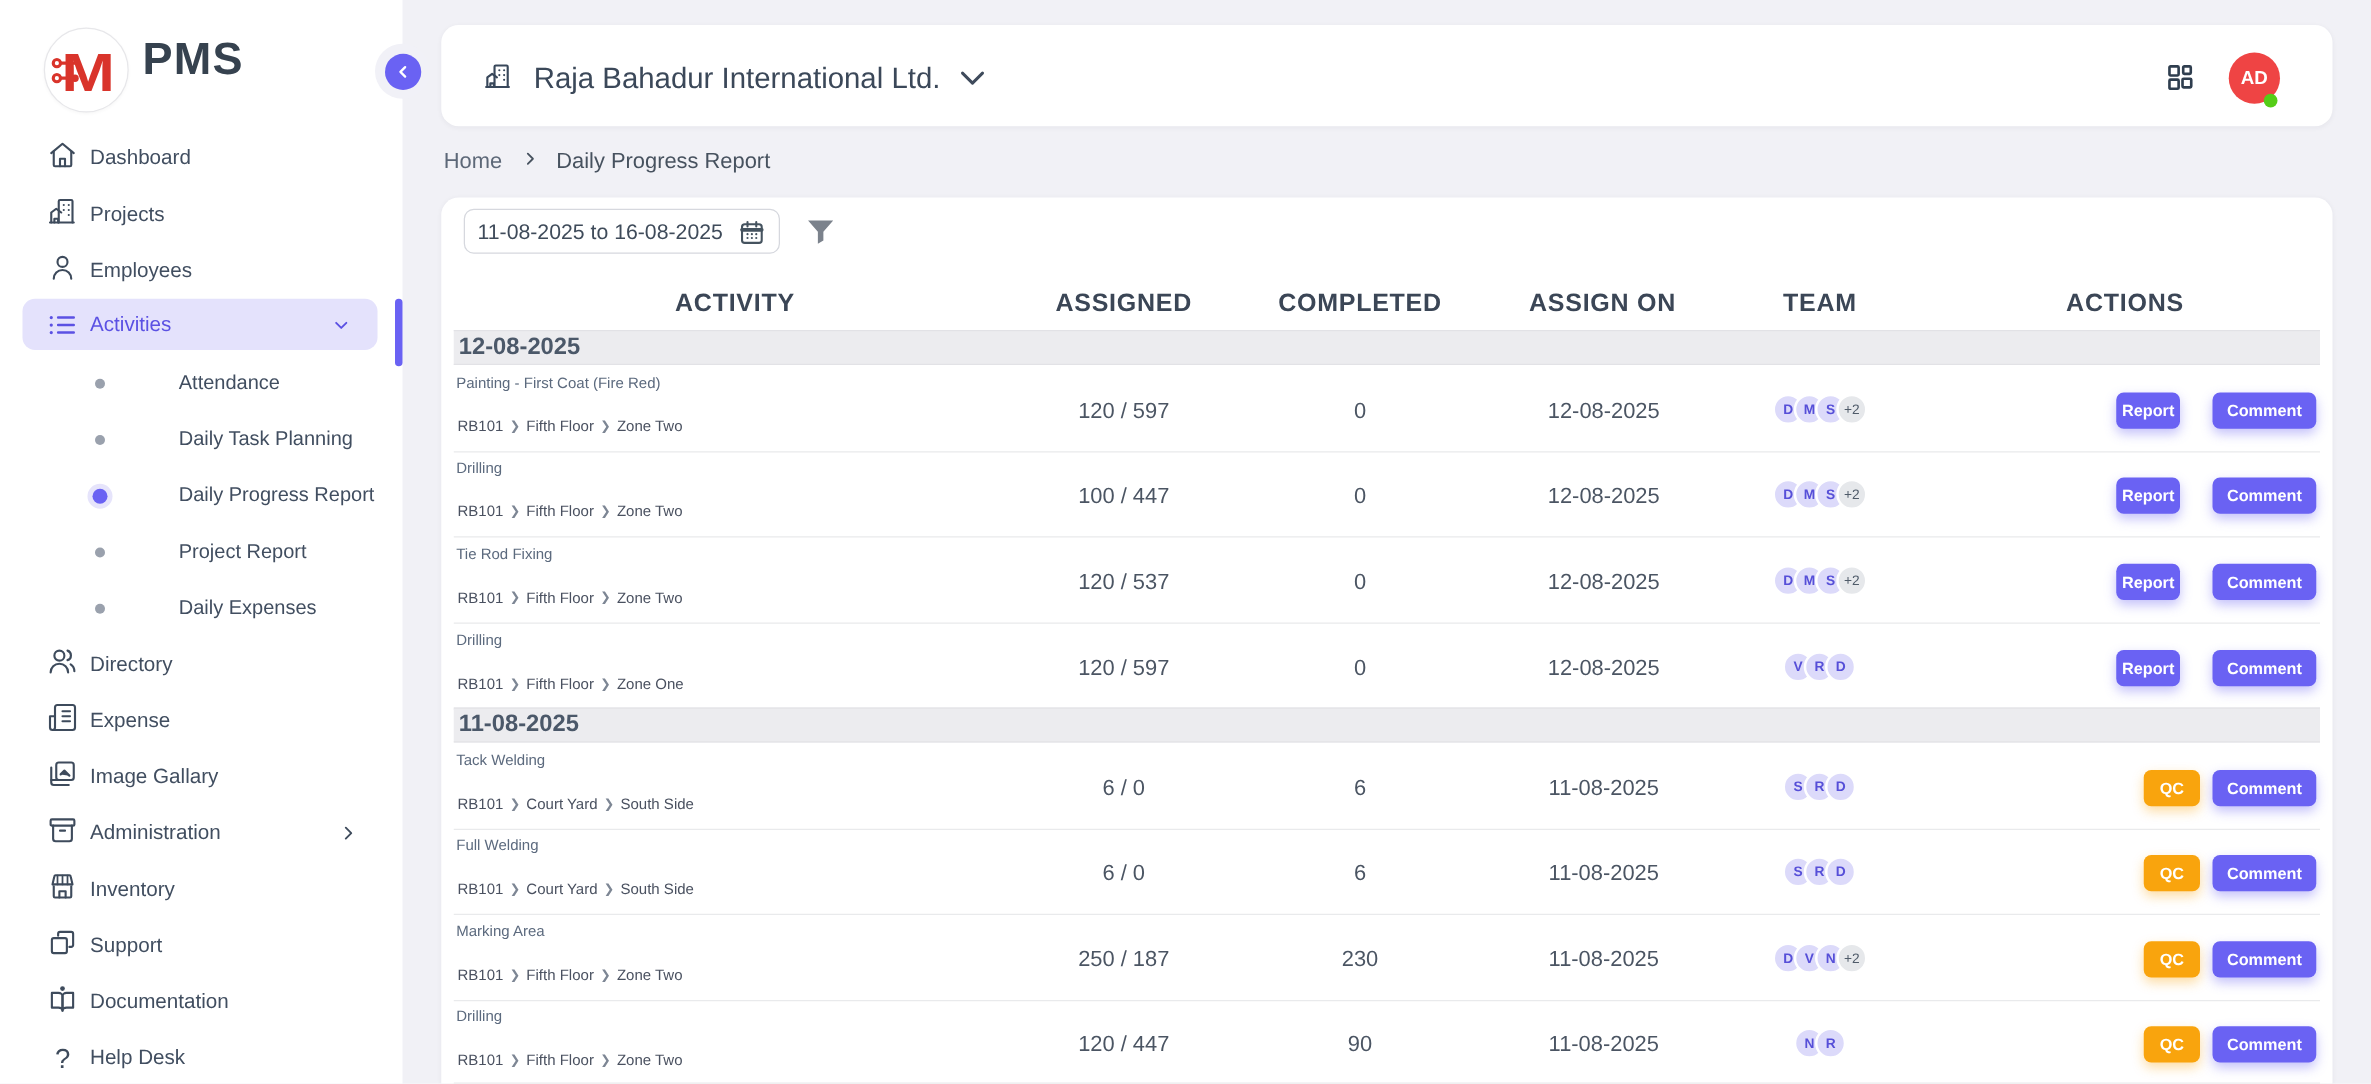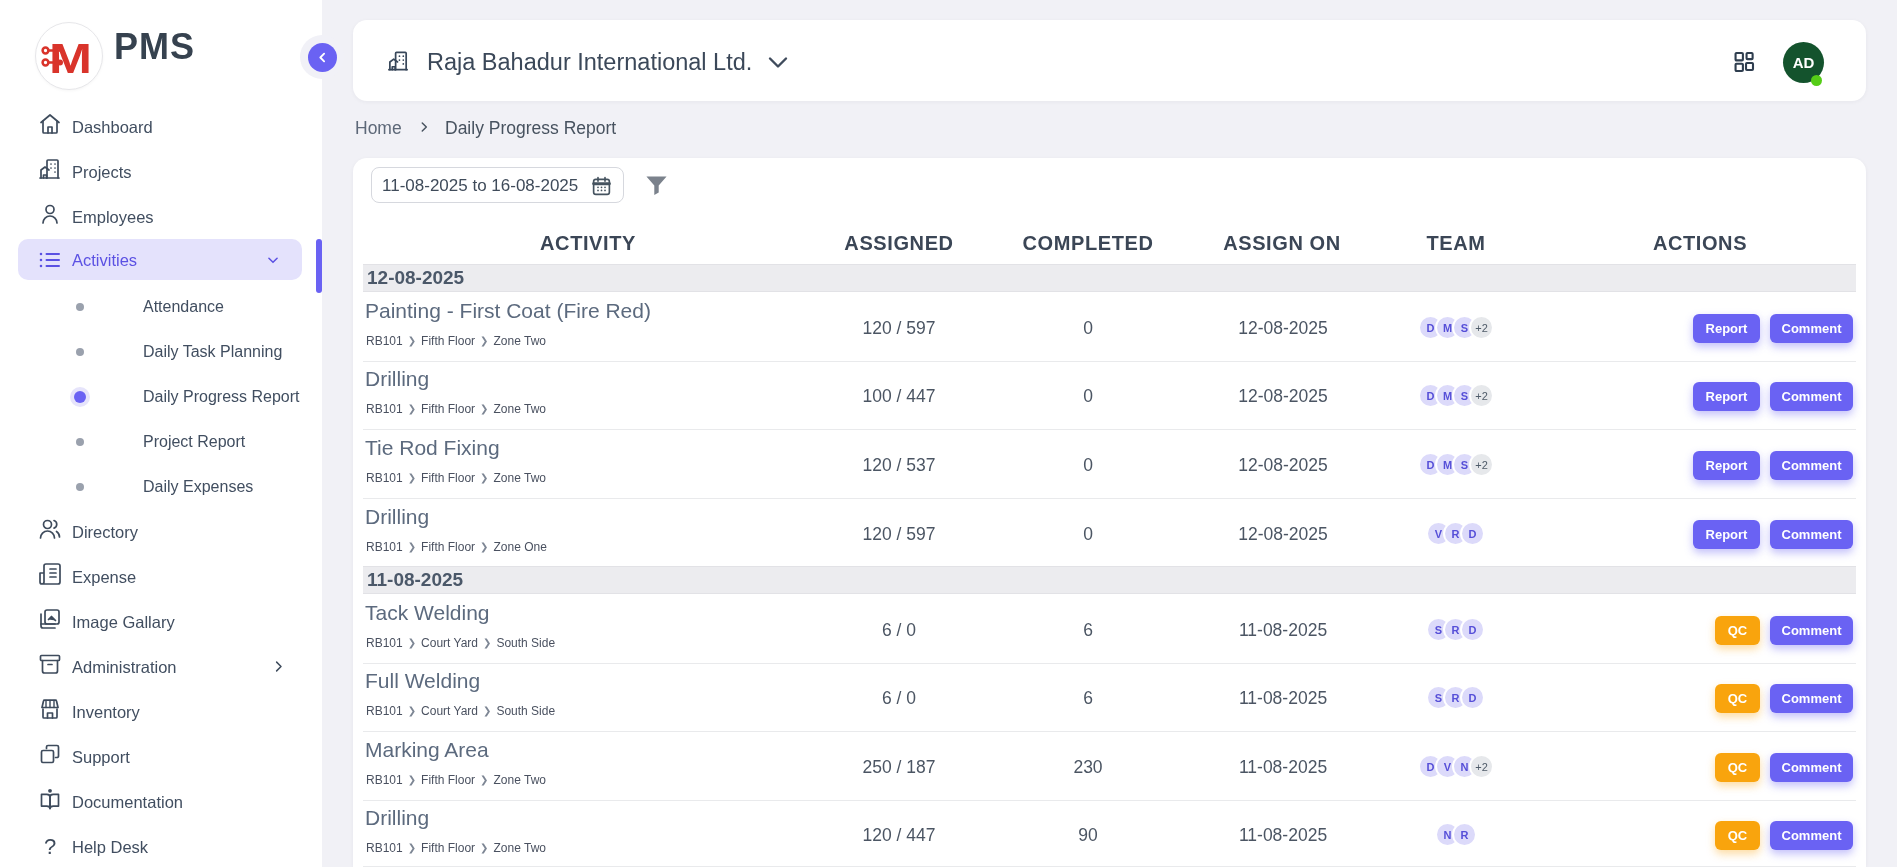--- a/index.html
+++ b/index.html
@@ -18,44 +18,44 @@
   .sub .dot { position:absolute; left:46px; top:50%; transform:translateY(-50%); width:8px; height:8px; border-radius:50%; background:#9aa1ad; }
   .sub .tx { position:absolute; left:113px; top:50%; transform:translateY(-50%); font-size:16px; color:#414e60; font-weight:500; }
   .active-pill { position:absolute; left:18px; top:239px; width:284px; height:41px; border-radius:10px; background:#e4e2fc; }
   .active-bar { position:absolute; left:316px; top:239px; width:6px; height:54px; border-radius:4px; background:#6a62f3; }
   .collapse-halo { position:absolute; left:300px; top:35px; width:44px; height:44px; border-radius:50%; background:#f1f1f7; }
   .collapse-btn { position:absolute; left:308px; top:43px; width:29px; height:29px; border-radius:50%; background:#6a62f3; }
   
   #topcard { position:absolute; left:353px; top:20px; width:1513px; height:81px; background:#fff; border-radius:14px; box-shadow:0 1px 4px rgba(30,30,60,.05); }
   .company { position:absolute; left:427px; top:49px; font-size:23.5px; color:#3b4859; font-weight:500; }
   .crumb { position:absolute; top:118px; font-size:17.5px; }
-  .avatar { position:absolute; left:1783px; top:42px; width:41px; height:41px; border-radius:50%; background:#14532d;
+  .avatar { position:absolute; left:1783px; top:42px; width:41px; height:41px; border-radius:50%; background:#ef4444;
     color:#fff; font-size:15px; font-weight:bold; display:flex; align-items:center; justify-content:center; }
   .avatar .gdot { position:absolute; right:2px; bottom:-3px; width:11px; height:11px; border-radius:50%; background:#55cd17; }
   
   #maincard { position:absolute; left:353px; top:158px; width:1513px; height:709px; background:#fff; border-radius:14px 14px 0 0; box-shadow:0 1px 4px rgba(30,30,60,.05); }
   .dateinput { position:absolute; left:371px; top:167px; width:253px; height:36px; border:1px solid #d6d8de; border-radius:8px; background:#fff; }
   .dateinput span { position:absolute; left:10px; top:8px; font-size:17px; color:#3f4b5a; }
   .collabel { position:absolute; top:232px; transform:translateX(-50%); font-size:20px; font-weight:bold; color:#3b4656; letter-spacing:.6px; }
   .band { position:absolute; left:363px; width:1493px; height:28px; background:#ececef; border-top:1px solid #e2e2e6; border-bottom:1px solid #e2e2e6; display:flex; align-items:center; }
   .band span { padding-left:4px; font-size:19px; font-weight:bold; color:#4b5869; position:relative; top:-0.5px; }
   .row { position:absolute; left:363px; width:1493px; height:69px; border-bottom:1px solid #e9eaec; }
-  .row .title { position:absolute; left:2px; top:6px; font-size:21px; color:#5c6a7e; }
+  .row .title { position:absolute; left:2px; top:6px; font-size:12px; color:#5c6a7e; }
   .row .bc { position:absolute; left:3px; top:40.5px; font-size:12px; color:#4a5160; font-weight:500; }
   .row .bc .sep { color:#7d8694; font-size:10px; padding:0 5px; position:relative; top:-1px; }
   .cellval { position:absolute; transform:translateX(-50%); top:25px; font-size:17.5px; color:#4b5563; }
   .team { position:absolute; left:1093px; top:22px; height:25px; display:flex; }
   .tav { width:25px; height:25px; border-radius:50%; background:#dcdafa; color:#564fd8; font-size:11px; font-weight:bold;
     display:flex; align-items:center; justify-content:center; border:2px solid #fff; margin-left:-8px; }
   .tav.gray { background:#e6e8eb; color:#4f5b69; font-weight:normal; }
   .btn { position:absolute; top:21px; height:29px; border-radius:6px; color:#fff; font-size:13px; font-weight:bold;
     display:flex; align-items:center; justify-content:center; }
   .btn.purple { background:#6a62f3; box-shadow:0 4px 9px rgba(106,98,243,.40); }
   .btn.qc { background:#f9a40d; box-shadow:0 4px 9px rgba(249,164,13,.38); left:1352px; width:45px; }
-  .btn.report { left:1330px; width:67px; }
+  .btn.report { left:1330px; width:51px; }
   .btn.comment { left:1407px; width:83px; }
 </style>
 </head>
 <body>
 <div id="sidebar">
   <div class="logo-circle">
     <svg width="66" height="66" viewBox="0 0 66 66">
       <g stroke="#d9342b" stroke-width="2.5" fill="none">
         <circle cx="9.5" cy="27.5" r="2.9"></circle>
         <path d="M12.4 27.5h13"></path>

